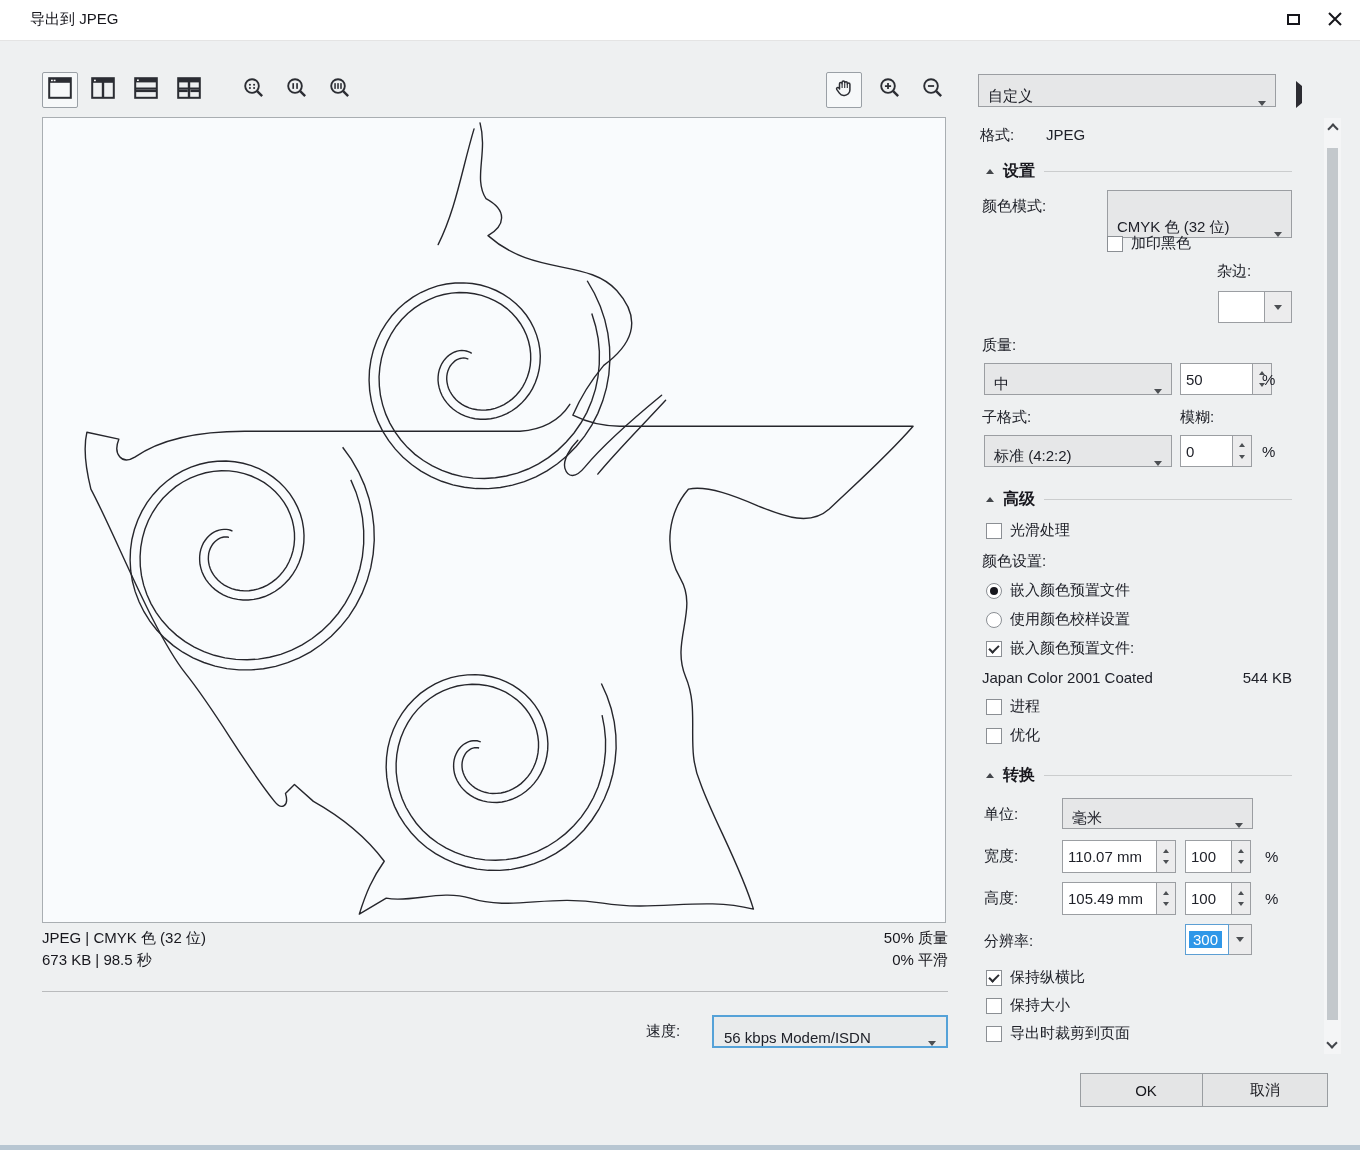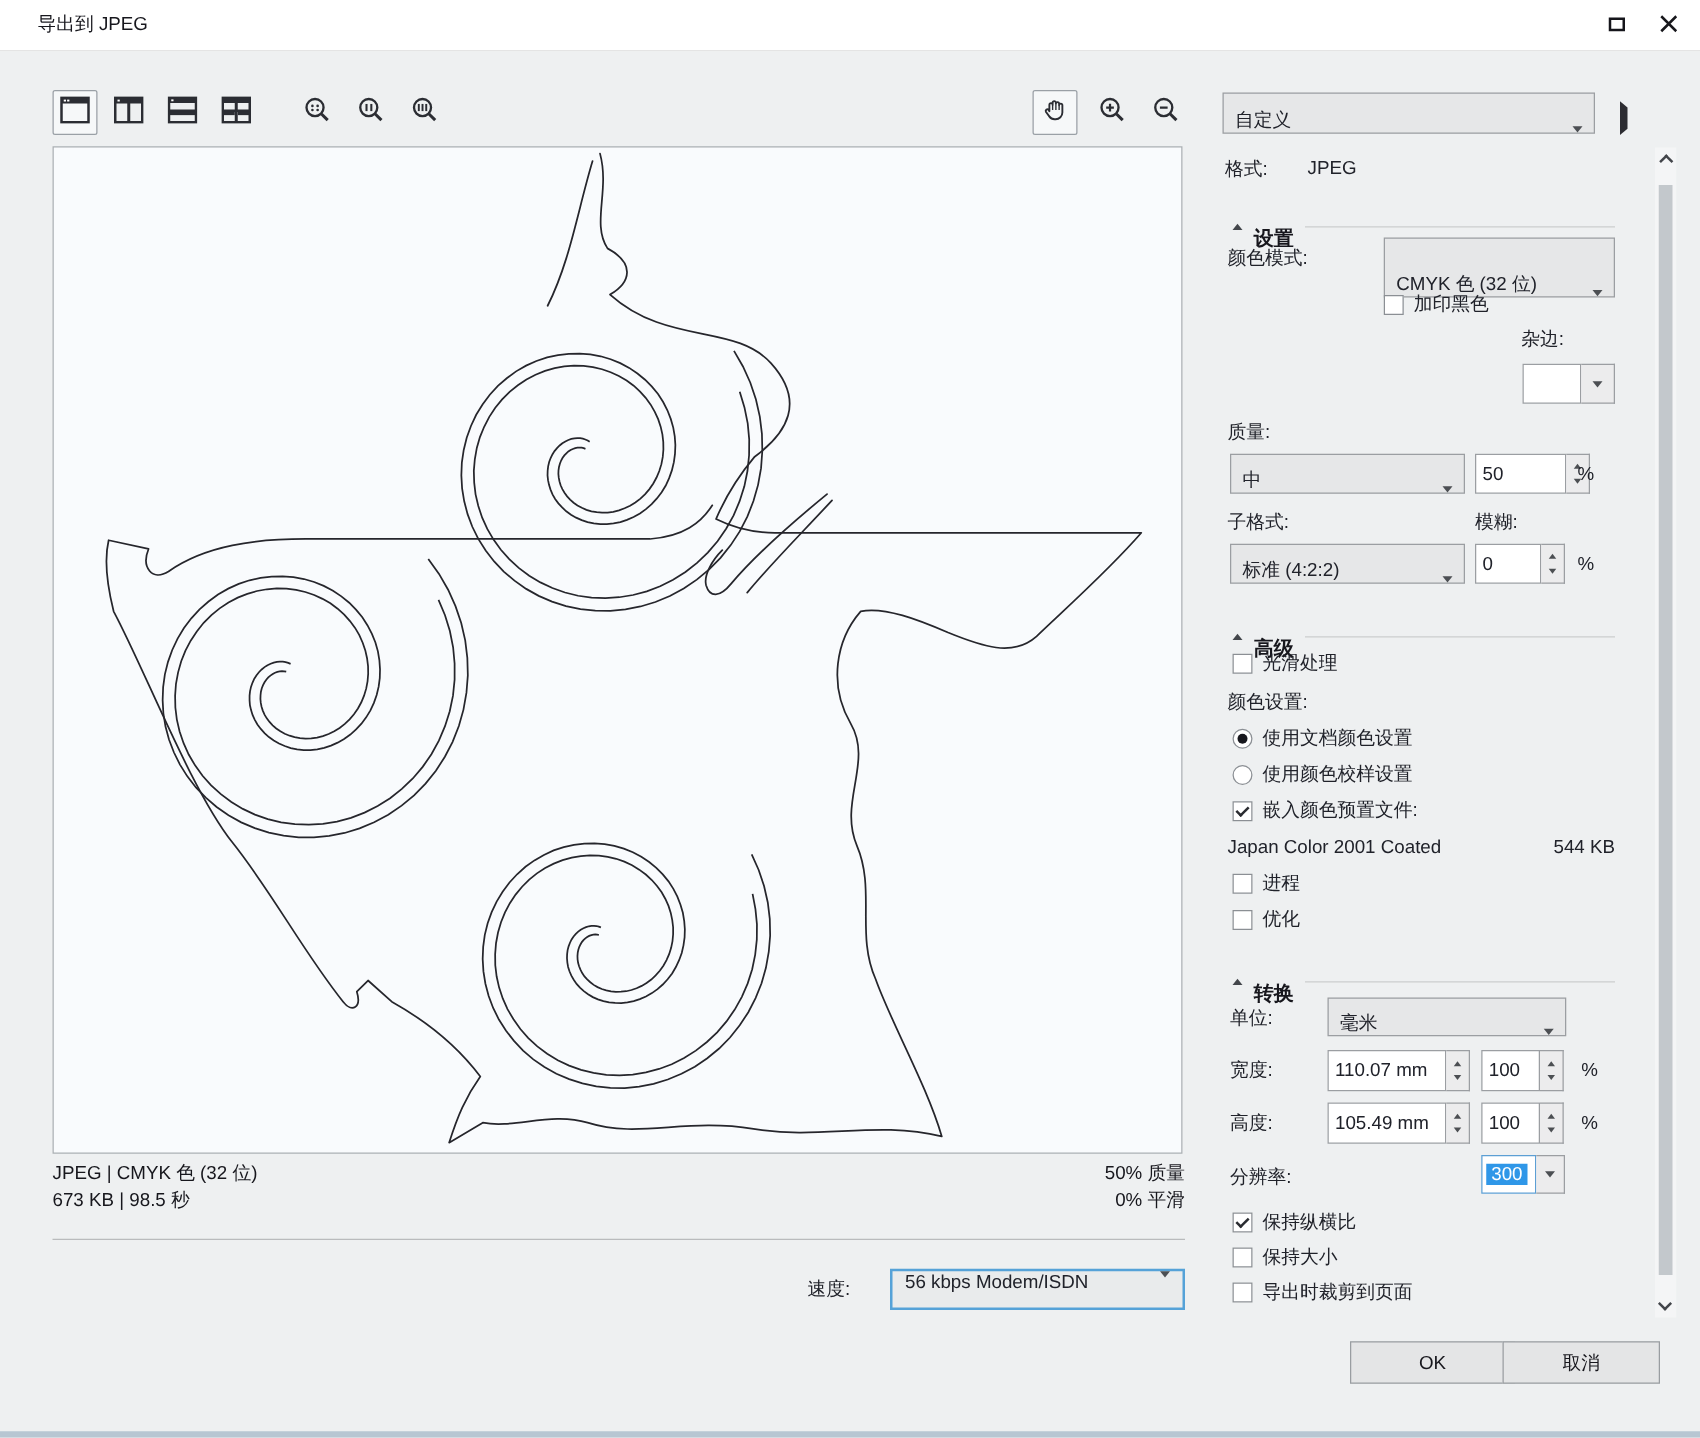--- a/index.html
+++ b/index.html
@@ -31,34 +31,34 @@
   .spin .btns{width:19px;box-sizing:border-box;border:1px solid #9b9ea2;border-left:none;background:#ececed;display:flex;flex-direction:column;align-items:center;justify-content:space-evenly;cursor:pointer;}
   .mini-up{width:0;height:0;border-left:3.5px solid transparent;border-right:3.5px solid transparent;border-bottom:4px solid #4c4f53;}
   .mini-dn{width:0;height:0;border-left:3.5px solid transparent;border-right:3.5px solid transparent;border-top:4px solid #4c4f53;}
   .cb{width:16px;height:16px;box-sizing:border-box;background:#fff;border:1px solid #8b8f94;position:relative;flex:none;cursor:pointer;}
   .cb.checked::after{content:"";position:absolute;left:2px;top:3px;width:8px;height:4px;border-left:2px solid #2a2c31;border-bottom:2px solid #2a2c31;transform:rotate(-45deg);}
   .radio{width:16px;height:16px;box-sizing:border-box;border:1px solid #8b8f94;border-radius:50%;background:#fff;position:relative;flex:none;cursor:pointer;}
   .radio.selected::after{content:"";position:absolute;left:3px;top:3px;width:8px;height:8px;border-radius:50%;background:#17171d;}
   .opt{position:absolute;display:flex;align-items:center;gap:8px;font-size:15px;}
   .section{position:absolute;left:986px;width:306px;display:flex;align-items:center;gap:9px;}
   .caret-up{width:0;height:0;border-left:4.5px solid transparent;border-right:4.5px solid transparent;border-bottom:5.5px solid #43464b;flex:none;cursor:pointer;}
-  .sec-title{font-weight:bold;font-size:16px;color:#17171d;margin-top:20px;}
+  .sec-title{font-weight:bold;font-size:16px;color:#17171d;}
   .sec-line{flex:1;height:1px;background:#cbcdce;}
   .button{position:absolute;box-sizing:border-box;background:#e4e5e6;border:1px solid #999da1;font-size:15px;display:flex;align-items:center;justify-content:center;cursor:pointer;color:#17171d;}
   
   .matte{position:absolute;display:flex;box-sizing:border-box;}
   .matte .swatch{width:47px;height:32px;background:#fff;border:1px solid #9b9ea2;box-sizing:border-box;}
   .matte .mbtn{width:27px;height:32px;border:1px solid #9b9ea2;border-left:none;background:#ececed;box-sizing:border-box;display:flex;align-items:center;justify-content:center;cursor:pointer;}
   
   .res{position:absolute;display:flex;box-sizing:border-box;}
   .res .rval{width:44px;height:31px;box-sizing:border-box;background:#fff;border:1px solid #5c9fd4;display:flex;align-items:center;padding:0 3px;font-size:15px;}
   .res .rval span{background:#2f97e8;color:#fff;padding:0 4px;}
   .res .rbtn{width:23px;height:31px;box-sizing:border-box;border:1px solid #9b9ea2;border-left:none;background:#ececed;display:flex;align-items:center;justify-content:center;cursor:pointer;}
   
-  .speed-dd{position:absolute;left:712px;top:1015px;width:236px;height:33px;box-sizing:border-box;background:#e9ebec;border:2px solid #55a2d8;display:flex;align-items:flex-start;padding:0 10px;font-size:15px;cursor:pointer;}
+  .speed-dd{position:absolute;left:712px;top:1015px;width:236px;height:33px;box-sizing:border-box;background:#e9ebec;border:2px solid #55a2d8;display:flex;align-items:flex-end;padding:0 10px;font-size:15px;cursor:pointer;}
   .speed-dd .tri{margin-left:auto;}
   
   .scrollbar{position:absolute;left:1324px;top:118px;width:17px;height:936px;background:#f4f5f6;}
   .sb-thumb{position:absolute;left:3px;right:3px;top:30px;height:872px;background:#c3c8cc;cursor:pointer;}
   .chev{width:8px;height:8px;border-left:2px solid #42454a;border-top:2px solid #42454a;box-sizing:border-box;cursor:pointer;}
   .chev.up{transform:rotate(45deg);margin:7px auto 0;}
   .chev.dn{position:absolute;bottom:7px;left:4px;transform:rotate(225deg);}
   .divider{position:absolute;left:42px;top:991px;width:906px;height:1px;background:#b9bbbd;}
   .window-edge{position:absolute;left:0;right:0;bottom:0;height:5px;background:#b7c6d2;}
   .status{position:absolute;font-size:15px;color:#17171d;white-space:nowrap;}
@@ -275,21 +275,21 @@
   <span class="sec-title">高级</span>
   <span class="sec-line"></span>
 </div>
 <div class="opt" style="left:986px;top:521px">
   <span class="cb"></span>
   <span>光滑处理</span>
 </div>
 <div class="lbl" style="left:982px;top:552px">颜色设置:</div>
 <div class="opt" style="left:986px;top:581px">
   <span class="radio selected"></span>
-  <span>使用文档颜色设置</span>
+  <span>嵌入颜色预置文件</span>
 </div>
 <div class="opt" style="left:986px;top:610px">
   <span class="radio"></span>
   <span>使用颜色校样设置</span>
 </div>
 <div class="opt" style="left:986px;top:639px">
   <span class="cb checked"></span>
   <span>嵌入颜色预置文件:</span>
 </div>
 <div class="lbl" style="left:982px;top:669px">Japan Color 2001 Coated</div>

